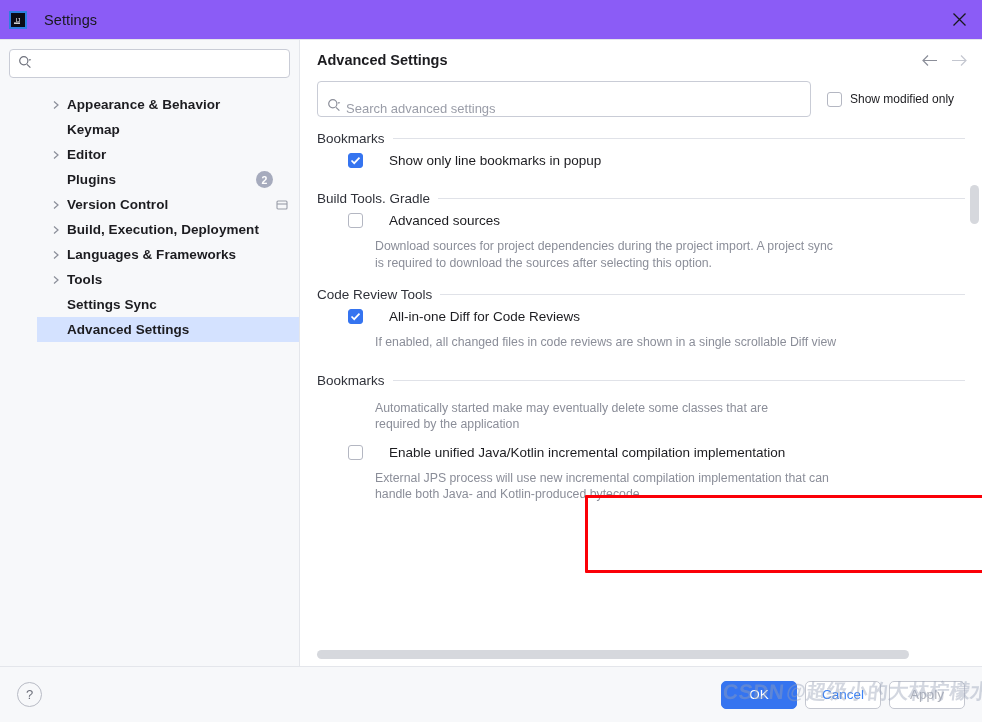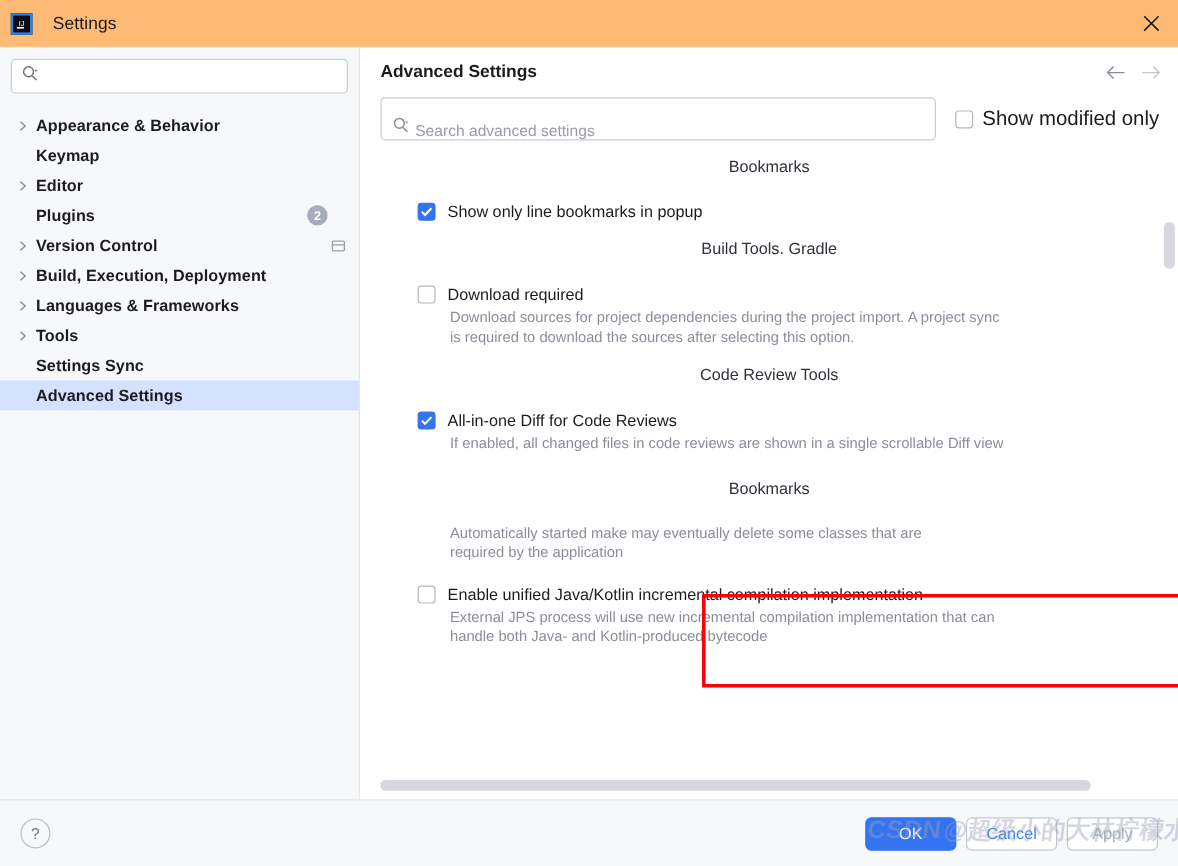--- a/index.html
+++ b/index.html
@@ -12,21 +12,21 @@
   .window {
     position: relative;
     width: 982px; height: 722px;
     background: #f7f8fa;
     display: flex; flex-direction: column;
   }
 
   
   .titlebar {
     height: 40px; min-height: 40px;
-    background: #fdba74;
+    background: #8b5cf6;
     border-bottom: 1px solid #e4e6eb;
     display: flex; align-items: center;
     padding: 0 0 0 9px;
     position: relative;
   }
   .app-icon {
     width: 18px; height: 18px;
     background: #0b0b15;
     border: 2px solid #2f7fe0;
     display: flex; align-items: center; justify-content: center;
@@ -66,21 +66,21 @@
   .side-search-wrap { padding: 0 9px 9px 9px; }
   .side-search {
     height: 29px;
     background: #ffffff;
     border: 1px solid #c9ccd6;
     border-radius: 4px;
     display: flex; align-items: center;
     padding: 0 8px;
   }
   .mag { flex: 0 0 auto; margin-right: 2px; }
-  .tree { margin-top: 5px; }
+  .tree { margin-top: 5px; padding-left: 37px; }
   .tree-item {
     height: 25px;
     display: flex; align-items: center;
     padding-left: 15px;
     cursor: pointer;
     position: relative;
   }
   .tree-item.selected { background: #d4e2ff; }
   .chev {
     width: 15px; min-width: 15px;
@@ -141,49 +141,48 @@
     max-width: 494px;
   }
   .adv-search .ph {
     font-size: 13px; color: #9a9da8;
     margin-left: 5px;
   }
   .modified-only {
     display: flex; align-items: center; gap: 8px;
     cursor: pointer;
   }
-  .modified-only .lbl { font-size: 17px; color: #1c1c20; }
+  .modified-only .lbl { font-size: 12px; color: #1c1c20; }
 
   
   .settings-scroll {
     flex: 1 1 auto;
     margin-top: 14px;
     position: relative;
     overflow: hidden;
     padding-left: 17px;
     padding-right: 17px;
   }
   .group-head {
     display: flex; align-items: center;
     gap: 8px;
     margin-bottom: 7px;
-    flex-direction: column;
   }
   .group-head .gtitle {
     font-size: 13.5px; color: #30323a;
     white-space: nowrap;
   }
   .group-head .gline {
     flex: 1 1 auto; height: 1px;
     background: #e0e2e8;
   }
   .group { margin-bottom: 16px; }
 
   .opt { padding-left: 31px; position: relative; }
-  .opt-row { display: flex; align-items: flex-end; gap: 10px; min-height: 22px; }
+  .opt-row { display: flex; align-items: flex-start; gap: 26px; min-height: 22px; }
   .opt-label { font-size: 13.5px; color: #1c1c20; }
   .opt-desc {
     font-size: 12.3px; color: #8b8e99;
     line-height: 16.5px;
     margin-top: 3px;
     margin-left: 27px;
     max-width: 470px;
   }
   .revert { display:flex; cursor:pointer; margin-left: 4px; }
 
@@ -474,21 +473,21 @@
         <div class="group">
           <div class="group-head">
             <span class="gtitle">Build Tools. Gradle</span>
             <span class="gline"></span>
           </div>
           <div class="opt">
             <div class="opt-row">
               <span class="cb">
                 
               </span>
-              <span class="opt-label">Download required</span>
+              <span class="opt-label">Advanced sources</span>
             </div>
             <div class="opt-desc">Download sources for project dependencies during the project import. A project sync is required to download the sources after selecting this option.</div>
           </div>
         </div>
 
         <div class="group">
           <div class="group-head">
             <span class="gtitle">Code Review Tools</span>
             <span class="gline"></span>
           </div>

